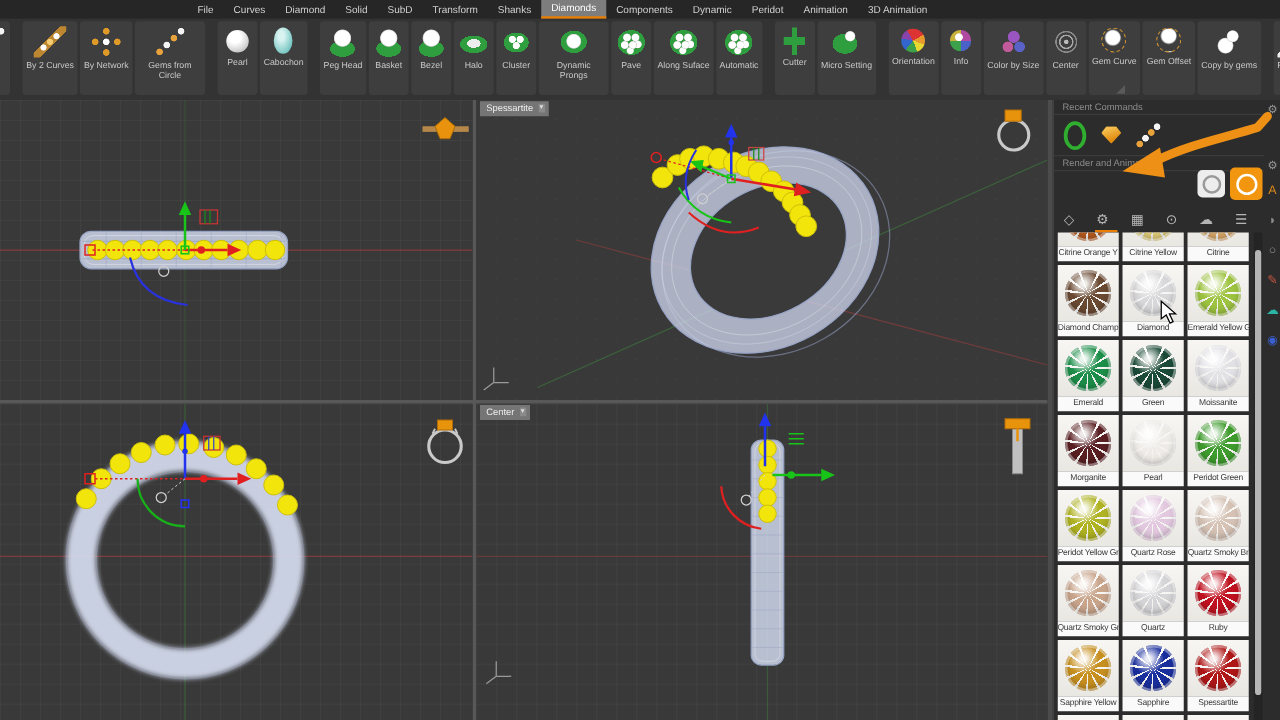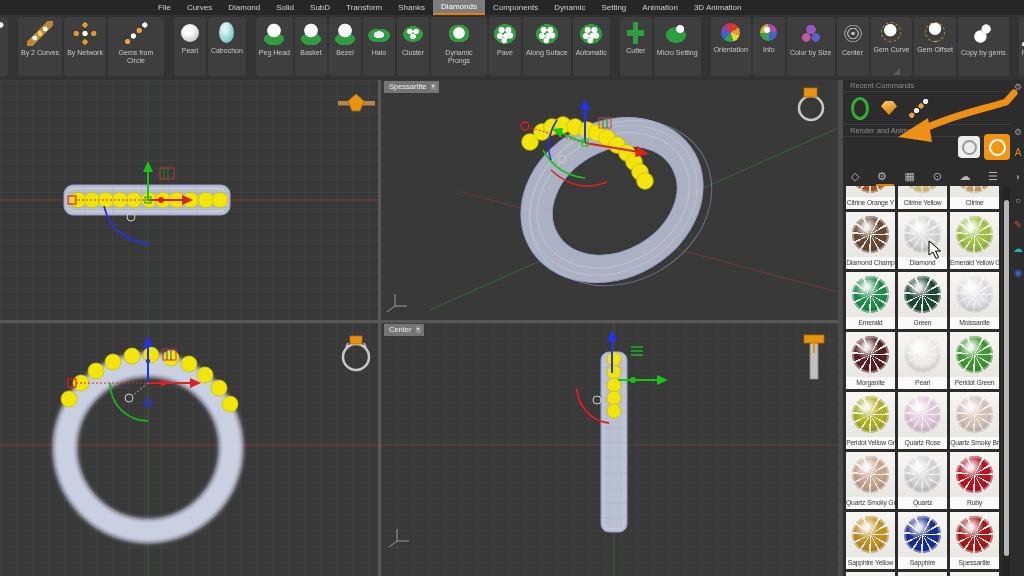--- a/index.html
+++ b/index.html
@@ -194,21 +194,21 @@
       <div class="menu-item">Transform</div>
 
       <div class="menu-item">Shanks</div>
 
       <div class="menu-item active">Diamonds</div>
 
       <div class="menu-item">Components</div>
 
       <div class="menu-item">Dynamic</div>
 
-      <div class="menu-item">Setting</div>
+      <div class="menu-item">Peridot</div>
 
       <div class="menu-item">Animation</div>
 
       <div class="menu-item">3D Animation</div>
     </div>
 
   <div id="toolbar">
 
       <div class="tb-btn partial">
         <span class="tb-icon" data-icon="partial"></span>

